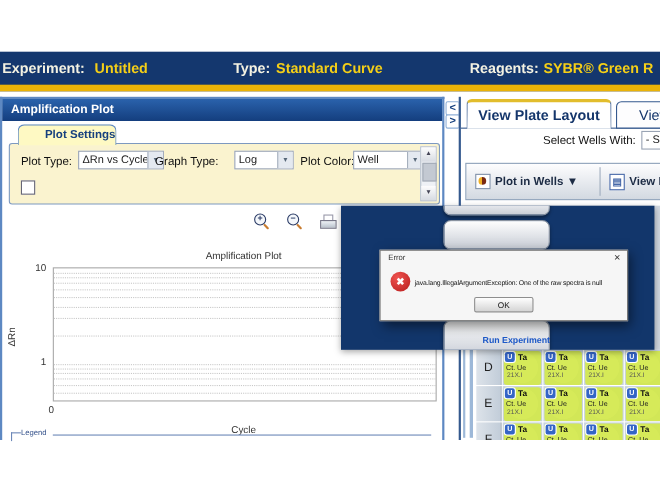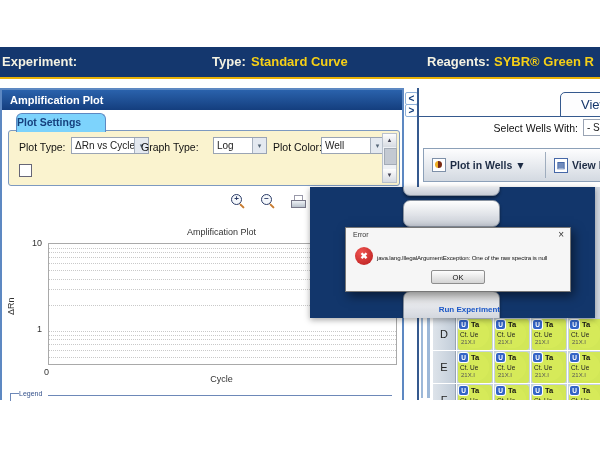--- a/index.html
+++ b/index.html
@@ -3,34 +3,34 @@
 <meta charset="utf-8">
 <style>
   html,body{margin:0;padding:0;background:#fff;}
   #screen{position:relative;width:600px;height:450px;background:#ffffff;
           font-family:"Liberation Sans",sans-serif;overflow:hidden;}
   .abs{position:absolute;}
 
   
   #topbar{left:0;top:47px;width:600px;height:30px;
           background:linear-gradient(180deg,#1c4484 0%,#153а6e 40%,#122f5e 100%);
-          background-color:#14376e;border-bottom:2px solid #eab308;}
+          background-color:#14376e;border-bottom:6px solid #eab308;}
   #topbar span{position:absolute;line-height:29px;font-size:13px;font-weight:bold;white-space:nowrap;}
   .tb-label{color:#f4f2e2;}
   .tb-value{color:#f5cf17;}
 
   
   #leftpanel{left:0;top:88px;width:404px;height:312px;background:#fff;
              border:2px solid #5d88c2;border-bottom:none;box-sizing:border-box;}
   #lp-header{left:0;top:0;width:400px;height:20px;
              background:linear-gradient(180deg,#2a62ac,#143e7e);
              color:#fff;font-size:11px;font-weight:bold;line-height:20px;padding-left:8px;box-sizing:border-box;}
-  #settings-tab{left:14px;top:23px;width:88px;height:18px;background:#7dd3fc;
+  #settings-tab{left:14px;top:23px;width:88px;height:18px;background:#fef9c3;
                 border:1px solid #5d88c2;border-bottom:none;border-radius:6px 6px 0 0;
-                color:#16407e;font-size:10.5px;font-weight:bold;text-align:left;line-height:17px;z-index:2;}
+                color:#16407e;font-size:10.5px;font-weight:bold;text-align:right;line-height:17px;z-index:2;}
   #settings-box{left:6px;top:40px;width:392px;height:56px;background:#faf3cf;
                 border:1px solid #7d99c0;border-radius:3px;box-sizing:border-box;}
   .ctl-label{position:absolute;font-size:10.5px;color:#111;}
   .sel{position:absolute;height:17px;background:#fff;border:1px solid #9aa4b4;
        display:flex;align-items:center;font-size:10px;color:#222;box-sizing:border-box;}
   .sel-val{padding-left:3px;white-space:nowrap;overflow:hidden;flex:1;}
   .sel-arrow{width:13px;height:100%;background:#e4e9f0;border-left:1px solid #a6b0bd;
              text-align:center;font-size:7px;color:#567;line-height:15px;flex:none;}
   .cb{position:absolute;width:11px;height:11px;background:#fff;border:1px solid #667;}
   
@@ -119,20 +119,21 @@
   #err-ok{position:absolute;left:85px;top:42px;width:54px;height:14px;border:1px solid #8e8e8e;border-radius:2px;
           background:linear-gradient(#fefefe,#d4d4d4);font-size:7.5px;color:#111;text-align:center;line-height:13px;box-sizing:border-box;}
 </style>
 </head>
 <body>
 
 <div id="screen">
 
   <div id="topbar" class="abs">
     <span class="tb-label" style="left:2px">Experiment:</span>
+    <span class="tb-value" style="left:86px">Untitled</span>
     <span class="tb-label" style="left:212px">Type:</span>
     <span class="tb-value" style="left:251px">Standard Curve</span>
     <span class="tb-label" style="left:427px">Reagents:</span>
     <span class="tb-value" style="left:494px">SYBR® Green R</span>
   </div>
 
   <div id="leftpanel" class="abs">
     <div id="lp-header" class="abs">Amplification Plot</div>
 
     <div id="settings-tab" class="abs">Plot Settings</div>
@@ -186,33 +187,34 @@
         <div class="gridline" style="top: 87px;"></div>
         <div class="gridline" style="top: 91px;"></div>
         <div class="gridline" style="top: 95px;"></div>
         <div class="gridline" style="top: 100px;"></div>
         <div class="gridline" style="top: 106px;"></div>
         <div class="gridline" style="top: 113px;"></div>
       </div>
     <div class="axis-text" style="left:24px;top:148px;width:16px;text-align:right">10</div>
     <div class="axis-text" style="left:24px;top:234px;width:16px;text-align:right">1</div>
     <div class="axis-text" style="left:42px;top:277px">0</div>
-    <div class="axis-text" style="left:46px;top:284px;width:347px;text-align:center">Cycle</div>
+    <div class="axis-text" style="left:46px;top:296px;width:347px;text-align:center">Cycle</div>
     <div class="axis-text" id="ylab" style="left:-6px;top:205px;width:30px">ΔRn</div>
 
     <div id="legend-corner" class="abs"></div>
     <span class="abs" style="left:17px;top:300px;font-size:7px;color:#33508a">Legend</span>
     <div id="legend-line" class="abs"></div>
   </div>
 
   <div class="split-btn" style="left:405px;top:92px">&lt;</div>
   <div class="split-btn" style="left:405px;top:104px">&gt;</div>
 
   <div id="rightpanel" class="abs">
     <div id="tabs-baseline" class="abs"></div>
+    <div id="tab-active" class="tab">View Plate Layout</div>
     <div id="tab-2" class="tab">View</div>
 
     <span id="selwells-label" class="abs">Select Wells With:</span>
     <div class="sel" style="left:164px;top:31px;width:22px">
       <span class="sel-val">- S</span>
     </div>
 
     <div id="rp-toolbar" class="abs">
       <div class="tbar-btn" style="left:2px;width:118px">
         <span id="btn-siw-icon">

